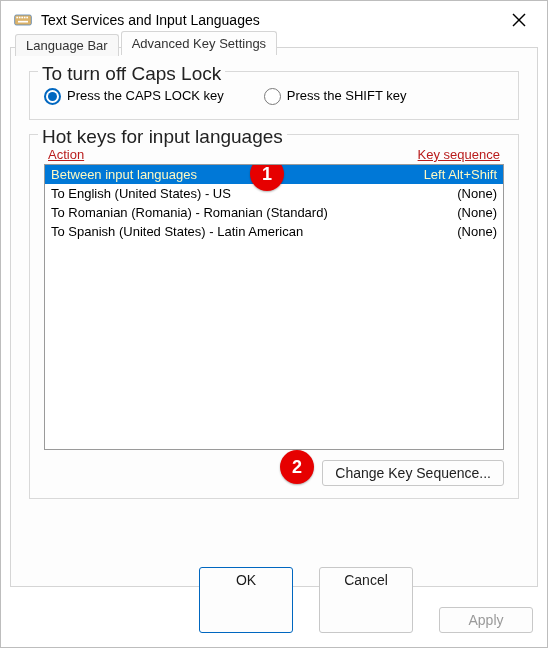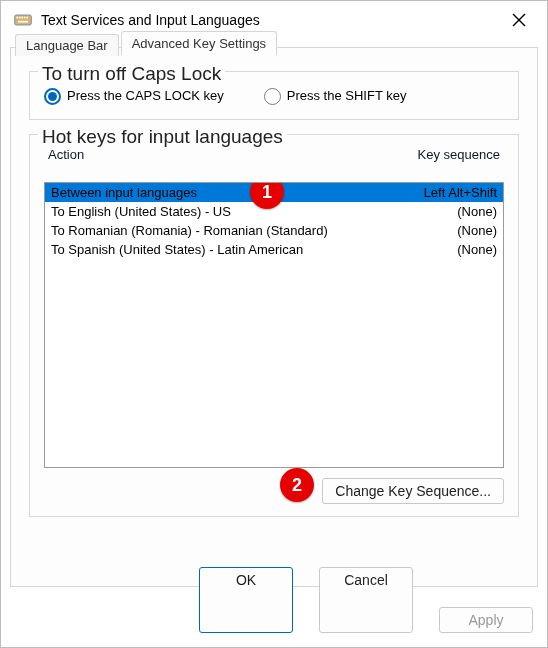--- a/index.html
+++ b/index.html
@@ -41,26 +41,26 @@
     padding: 0 4px; font-size: 19px; color: #222;
   }
   .radios { display: flex; gap: 40px; margin-top: 4px;}
   .radio { display: flex; align-items: flex-start; gap: 6px; font-size: 13px; cursor:pointer;}
   .radio-circle {
     width: 17px; height: 17px; border-radius: 50%; border: 1px solid #7a7a7a;
     display:flex; align-items:center; justify-content:center; background:#fff;
   }
   .radio.selected .radio-circle { border: 2px solid #0067c0; }
   .radio.selected .radio-dot { width: 9px; height: 9px; border-radius:50%; background:#0067c0; }
-  .list-headers { display:flex; font-size:13px; color:#0f172a; padding: 0 4px 20px 4px; }
+  .list-headers { display:flex; font-size:13px; color:#b91c1c; padding: 0 4px 2px 4px; text-decoration: underline; }
   .list-headers .h-action { flex:1; }
   .listbox { border: 1px solid #9a9a9a; background:#fff; height: 286px; overflow:hidden;}
   .row { display:flex; font-size:13px; padding: 2px 6px; cursor:pointer;}
   .row .c-action { flex:1; }
-  .row.selected { background:#0078d7; color:#000000; }
+  .row.selected { background:#0078d7; color:#fef9c3; }
   .change-btn-row { display:flex; justify-content:flex-end; margin-top:10px; position: relative;}
   .btn {
     border: 1px solid #c8c8c8; background:#fdfdfd; font-size:14px; padding: 4px 12px;
     min-width: 94px; text-align:center; cursor:pointer; border-radius:3px; color:#222;
   }
   .btn-change { min-width: 180px; }
   .bottom-buttons {
     position:absolute; right:14px; bottom:14px; display:flex; gap:26px;
   }
   .btn-ok { border: 1px solid #0067c0; color:#1a1a1a; }

